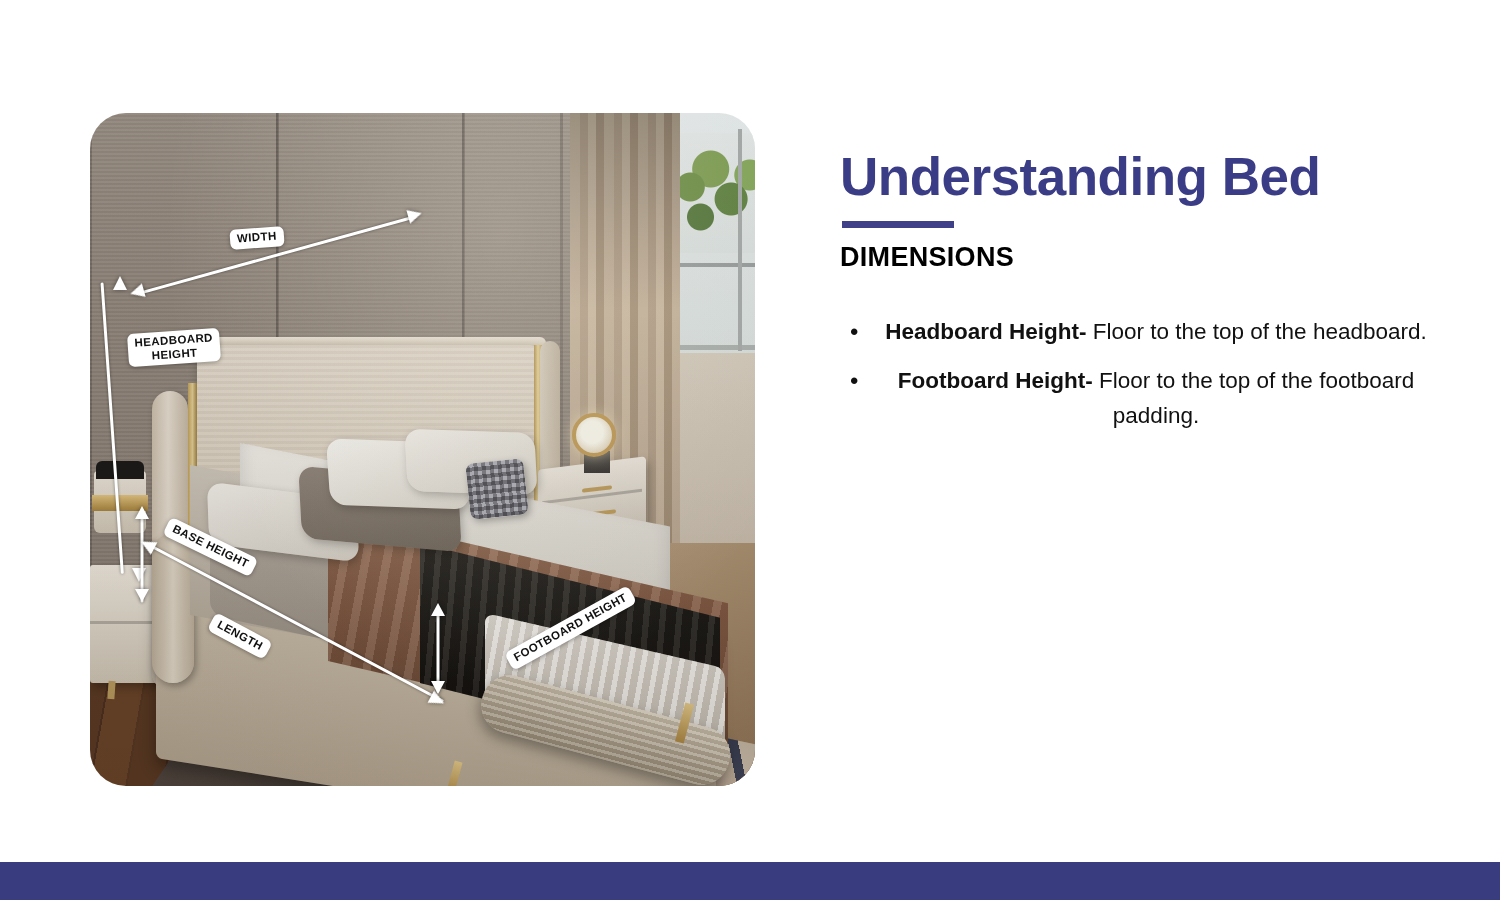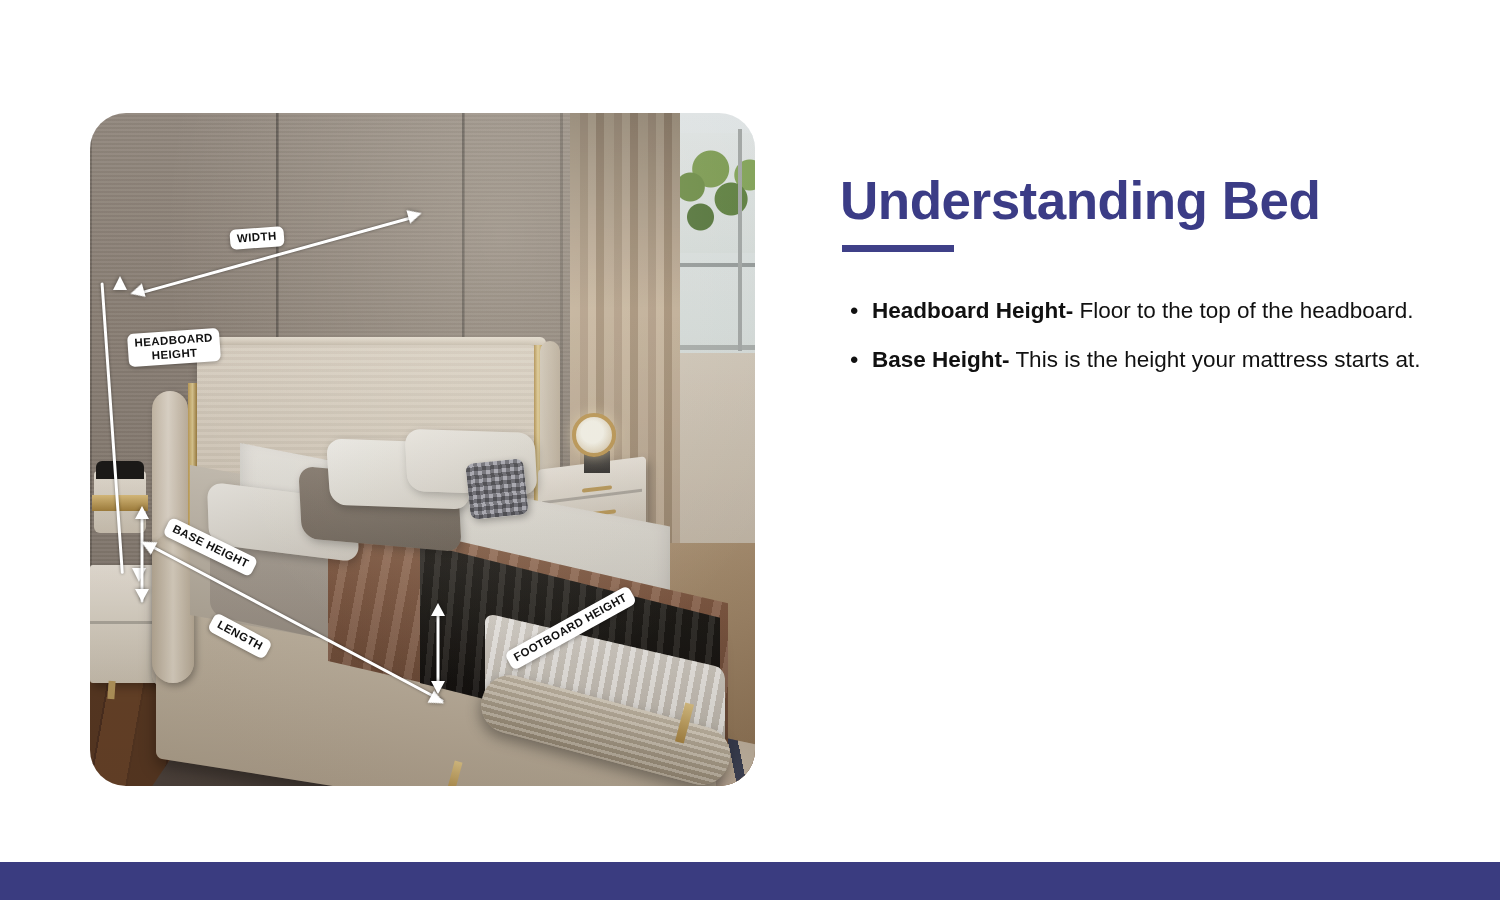--- a/index.html
+++ b/index.html
@@ -253,27 +253,27 @@
   .mlabel {
     position:absolute; background:#fff; color:#111;
     font-weight:bold; font-size:11.5px; letter-spacing:.4px;
     padding:3px 7px; border-radius:6px; white-space:nowrap;
     box-shadow:0 1px 4px rgba(0,0,0,.35); line-height:1.18; text-align:center;
   }
 
   
   .right { position:absolute; left:840px; top:150px; width:600px; }
   .title { color:#3b3c86; font-size:53px; font-weight:bold; line-height:1.0;
-           letter-spacing:-0.5px;margin-top:24px; }
+           letter-spacing:-0.5px; }
   .rule { width:112px; height:7px; background:#3f4088; margin:18px 0 14px 2px; }
   .subtitle { color:#000; font-size:27px; font-weight:bold; letter-spacing:.3px; }
 
   .bullets { list-style:none; margin-top:42px; }
   .bullets li { position:relative; padding-left:32px; margin-bottom:14px;
-                font-size:22.5px; line-height:1.55; color:#111; }
+                font-size:22.5px; line-height:1.55; color:#111;text-align:center; }
   .bullets li::before { content:"•"; position:absolute; left:10px; top:-2px;
                         font-size:24px; color:#111; }
   .bullets b { font-weight:bold; }
 </style>
 </head>
 <body>
 
 <div class="page">
 
   <div class="photo-wrap">
@@ -403,25 +403,26 @@
       <div class="mlabel" style="left:410px; top:505px; transform:rotate(-29deg);">
         <span>FOOTBOARD HEIGHT</span>
       </div>
 
     </div>
   </div>
 
   <div class="right">
     <div class="title">Understanding Bed</div>
     <div class="rule"></div>
+    <div class="subtitle">DIMENSIONS</div>
 
     <ul class="bullets">
       <li>
         <b>Headboard Height-</b><span> Floor to the top of the headboard.</span>
       </li>
       <li>
-        <b>Base Height-</b><span> This is the height your mattress starts at.</span>
+        <b>Footboard Height-</b><span> Floor to the top of the footboard padding.</span>
       </li>
     </ul>
   </div>
 
   <div class="bottom-bar"></div>
 </div>
 
 </body></html>

